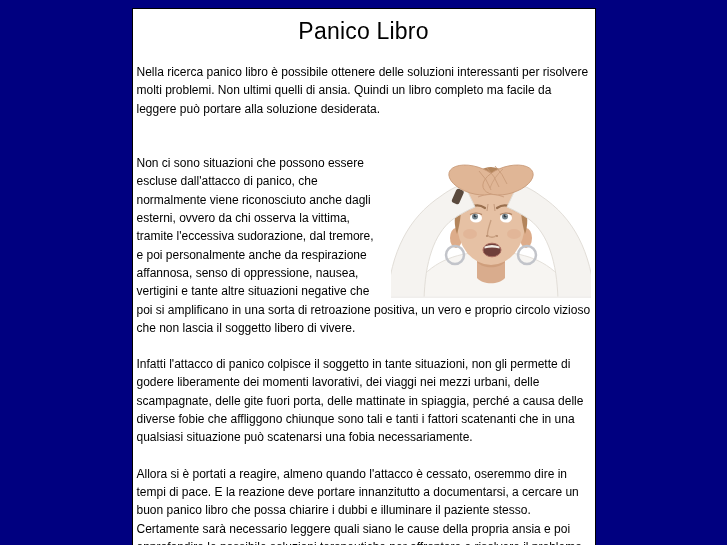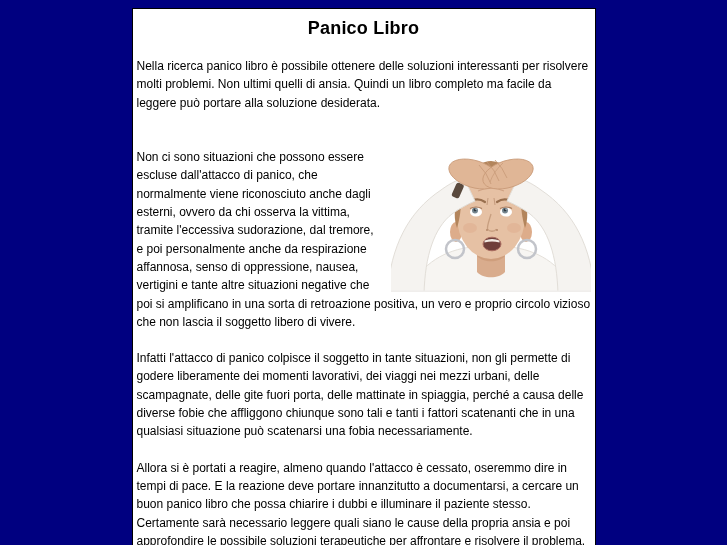--- a/index.html
+++ b/index.html
@@ -17,22 +17,22 @@
     box-sizing: border-box;
     width: 464px;
     height: 640px;            
     margin: 8px auto 0 auto;
     background: #ffffff;
     border: 1px solid #000000;
     padding: 2px 4px 10px 4px;
     color: #000000;
   }
   h1.page-title {
-    font-size: 18px;
-    font-weight: bold;
+    font-size: 23px;
+    font-weight: normal;
     text-align: center;
     margin: 7px 0 0 0;
     letter-spacing: 0.2px;
   }
   .panel p {
     font-size: 12px;
     line-height: 18.3px;
     margin: 18px 0;
     text-align: left;
   }

